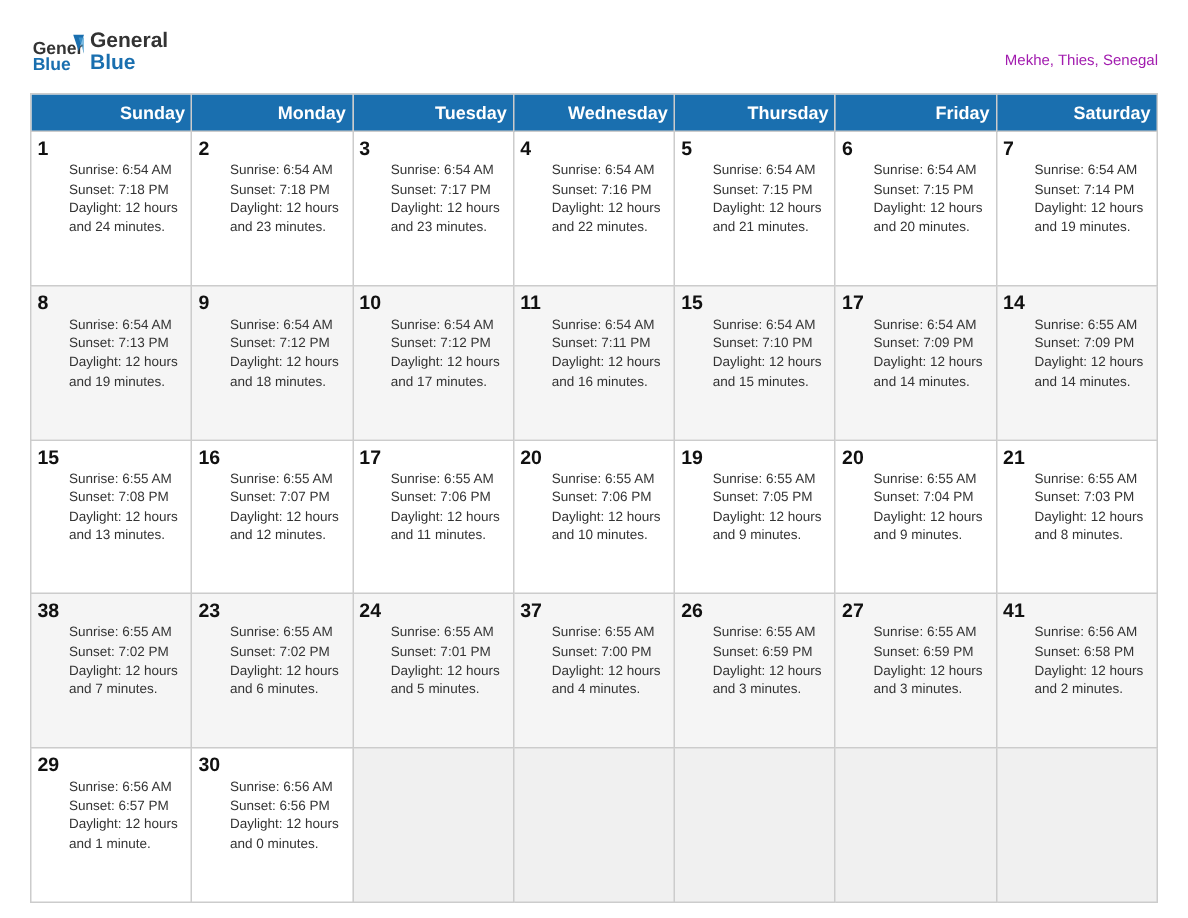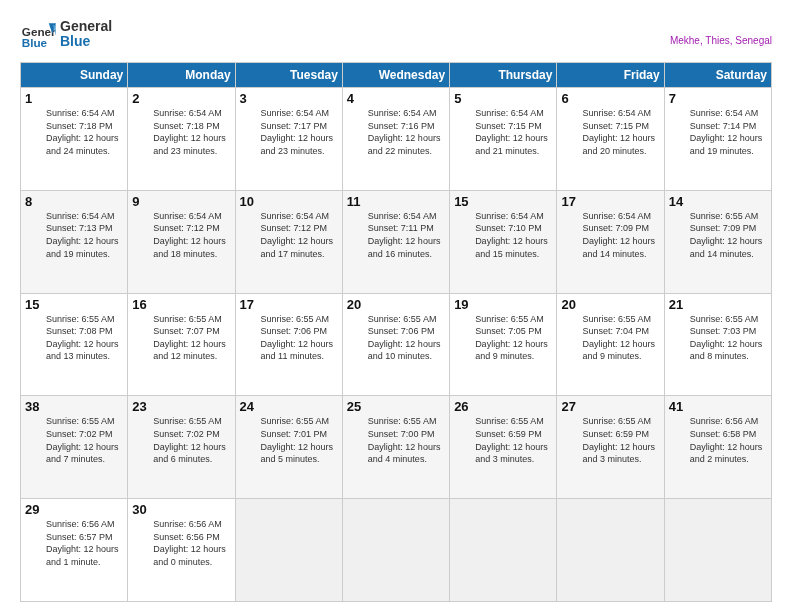--- a/index.html
+++ b/index.html
@@ -221,21 +221,21 @@
           </td>
           <td>
             <span class="day-num">23</span>
             <div class="day-info">Sunrise: 6:55 AM<br>Sunset: 7:02 PM<br>Daylight: 12 hours<br>and 6 minutes.</div>
           </td>
           <td>
             <span class="day-num">24</span>
             <div class="day-info">Sunrise: 6:55 AM<br>Sunset: 7:01 PM<br>Daylight: 12 hours<br>and 5 minutes.</div>
           </td>
           <td>
-            <span class="day-num">25</span>
+            <span class="day-num">37</span>
             <div class="day-info">Sunrise: 6:55 AM<br>Sunset: 7:00 PM<br>Daylight: 12 hours<br>and 4 minutes.</div>
           </td>
           <td>
             <span class="day-num">26</span>
             <div class="day-info">Sunrise: 6:55 AM<br>Sunset: 6:59 PM<br>Daylight: 12 hours<br>and 3 minutes.</div>
           </td>
           <td>
             <span class="day-num">27</span>
             <div class="day-info">Sunrise: 6:55 AM<br>Sunset: 6:59 PM<br>Daylight: 12 hours<br>and 3 minutes.</div>
           </td>

